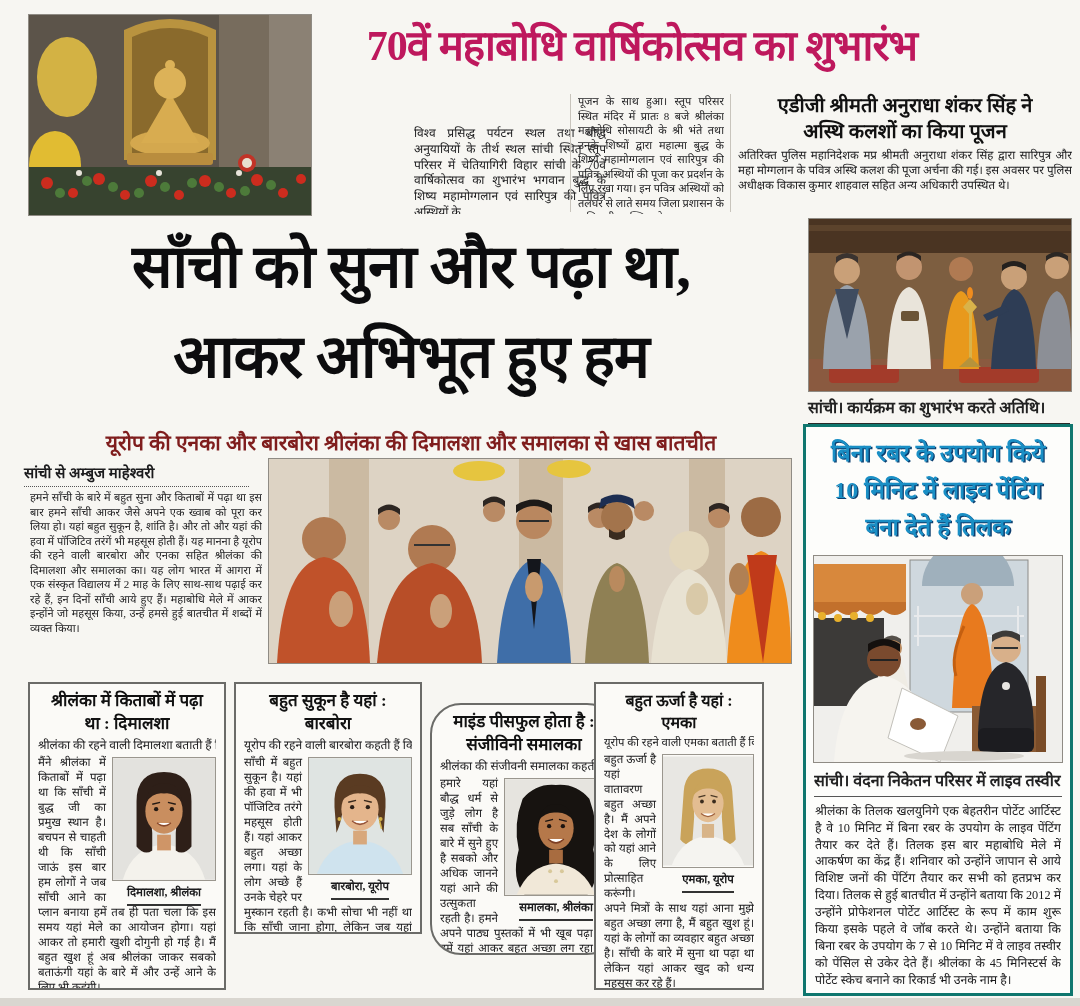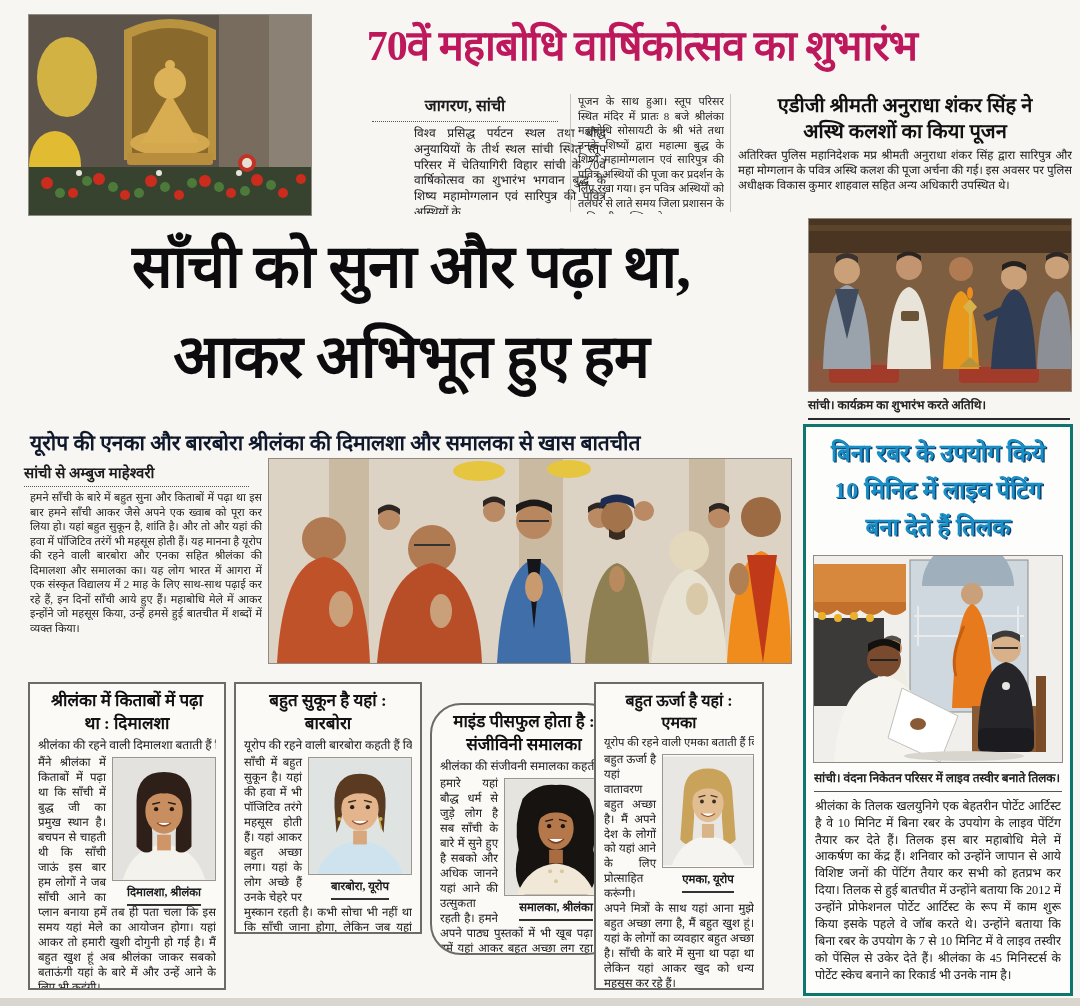--- a/index.html
+++ b/index.html
@@ -6,23 +6,23 @@
   .paper{position:relative;width:1080px;height:1006px;background:#f7f6f2;
     font-family:"Liberation Serif","DejaVu Serif",serif;color:#1b1b1d;overflow:hidden;}
   .abs{position:absolute;}
   .photoframe{border:1px solid #8f8b84;background:#d8d4cc;overflow:hidden;}
   .photoframe svg{display:block;}
   .h-top{font-weight:800;font-size:42px;text-align:center;line-height:1.15;letter-spacing:-1px;white-space:nowrap;color:#be185d;}
   .byline{font-weight:700;font-size:16px;text-align:center;border-bottom:1px dotted #555;padding-bottom:5px;}
   .bodytext{font-size:11.5px;line-height:1.32;text-align:justify;overflow:hidden;}
   .adg-h{font-weight:800;font-size:20px;text-align:center;line-height:1.3;white-space:nowrap;color:#111;}
   .h-main{font-weight:800;font-size:60px;text-align:center;line-height:1.5;letter-spacing:-1px;white-space:nowrap;color:#0c0c0e;}
-  .subhead{font-weight:800;font-size:21px;white-space:nowrap;color:#0f172a;}
+  .subhead{font-weight:800;font-size:21px;text-align:center;white-space:nowrap;color:#7f1d1d;}
   .byline2{font-weight:700;font-size:15px;border-bottom:1px dotted #555;padding-bottom:4px;width:225px;}
-  .caption{font-weight:700;font-size:12px;color:#222;}
+  .caption{font-weight:700;font-size:16px;color:#222;}
   .cap-rule{border-bottom:2px solid #2a2a2a;padding-bottom:5px;}
   .rightbox{border:3px solid #0f766e;background:#fdfdfb;}
   .bluehead{color:#1a8fc5;text-shadow:1.4px 1.4px 0 #0d3e6e;font-weight:800;font-size:24px;
     text-align:center;line-height:1.55;white-space:nowrap;padding-top:8px;}
   .pbox{border:2px solid #6b6b68;background:#fbfaf7;overflow:hidden;padding:6px 8px;box-sizing:border-box;}
   .p-h{font-weight:800;font-size:17px;text-align:center;line-height:1.35;white-space:nowrap;color:#111;}
   .p-intro{font-size:12px;line-height:1.3;margin-top:2px;white-space:nowrap;overflow:hidden;}
   .p-body{font-size:11.5px;line-height:1.3;text-align:justify;margin-top:2px;overflow:hidden;}
   .p-fig{float:right;width:104px;margin:2px 0 2px 6px;text-align:center;}
   .p-fig .frame{border:1px solid #9a968e;}
@@ -79,21 +79,20 @@
           <circle cx="130" cy="158" r="3"></circle>
           <circle cx="210" cy="158" r="3"></circle>
         </g>
       <circle cx="218" cy="148" r="9" fill="#c23327"></circle>
         <circle cx="218" cy="148" r="5" fill="#e8e0d0"></circle>
     </svg>
   </div>
 
   <div class="abs h-top" style="left:318px;top:22px;width:648px;">70वें महाबोधि वार्षिकोत्सव का शुभारंभ</div>
 
-  <div class="abs byline" style="left:372px;top:94px;width:186px;">जागरण, सांची</div>
   <div class="abs bodytext" style="left:370px;top:126px;width:192px;height:88px;font-size:12px;margin-left:44px;">विश्व प्रसिद्ध पर्यटन स्थल तथा बौद्ध अनुयायियों के तीर्थ स्थल सांची स्थित स्तूप परिसर में चेतियागिरी विहार सांची के 70वें वार्षिकोत्सव का शुभारंभ भगवान बुद्ध के शिष्य महामोग्गलान एवं सारिपुत्र की पवित्र अस्थियों के</div>
 
   <div class="abs vrule" style="left:570px;top:94px;height:118px;"></div>
   <div class="abs bodytext" style="left:578px;top:94px;width:146px;height:120px;font-size:11px;">पूजन के साथ हुआ। स्तूप परिसर स्थित मंदिर में प्रातः 8 बजे श्रीलंका महाबोधि सोसायटी के श्री भंते तथा उनके शिष्यों द्वारा महात्मा बुद्ध के शिष्य महामोग्गलान एवं सारिपुत्र की पवित्र अस्थियों की पूजा कर प्रदर्शन के लिए रखा गया। इन पवित्र अस्थियों को तलघर से लाते समय जिला प्रशासन के अधिकारी उपस्थित रहे।</div>
   <div class="abs vrule" style="left:730px;top:94px;height:118px;"></div>
 
   <div class="abs adg-h" style="left:738px;top:92px;width:334px;">
     <div>एडीजी श्रीमती अनुराधा शंकर सिंह ने</div>
     <div>अस्थि कलशों का किया पूजन</div>
   </div>

